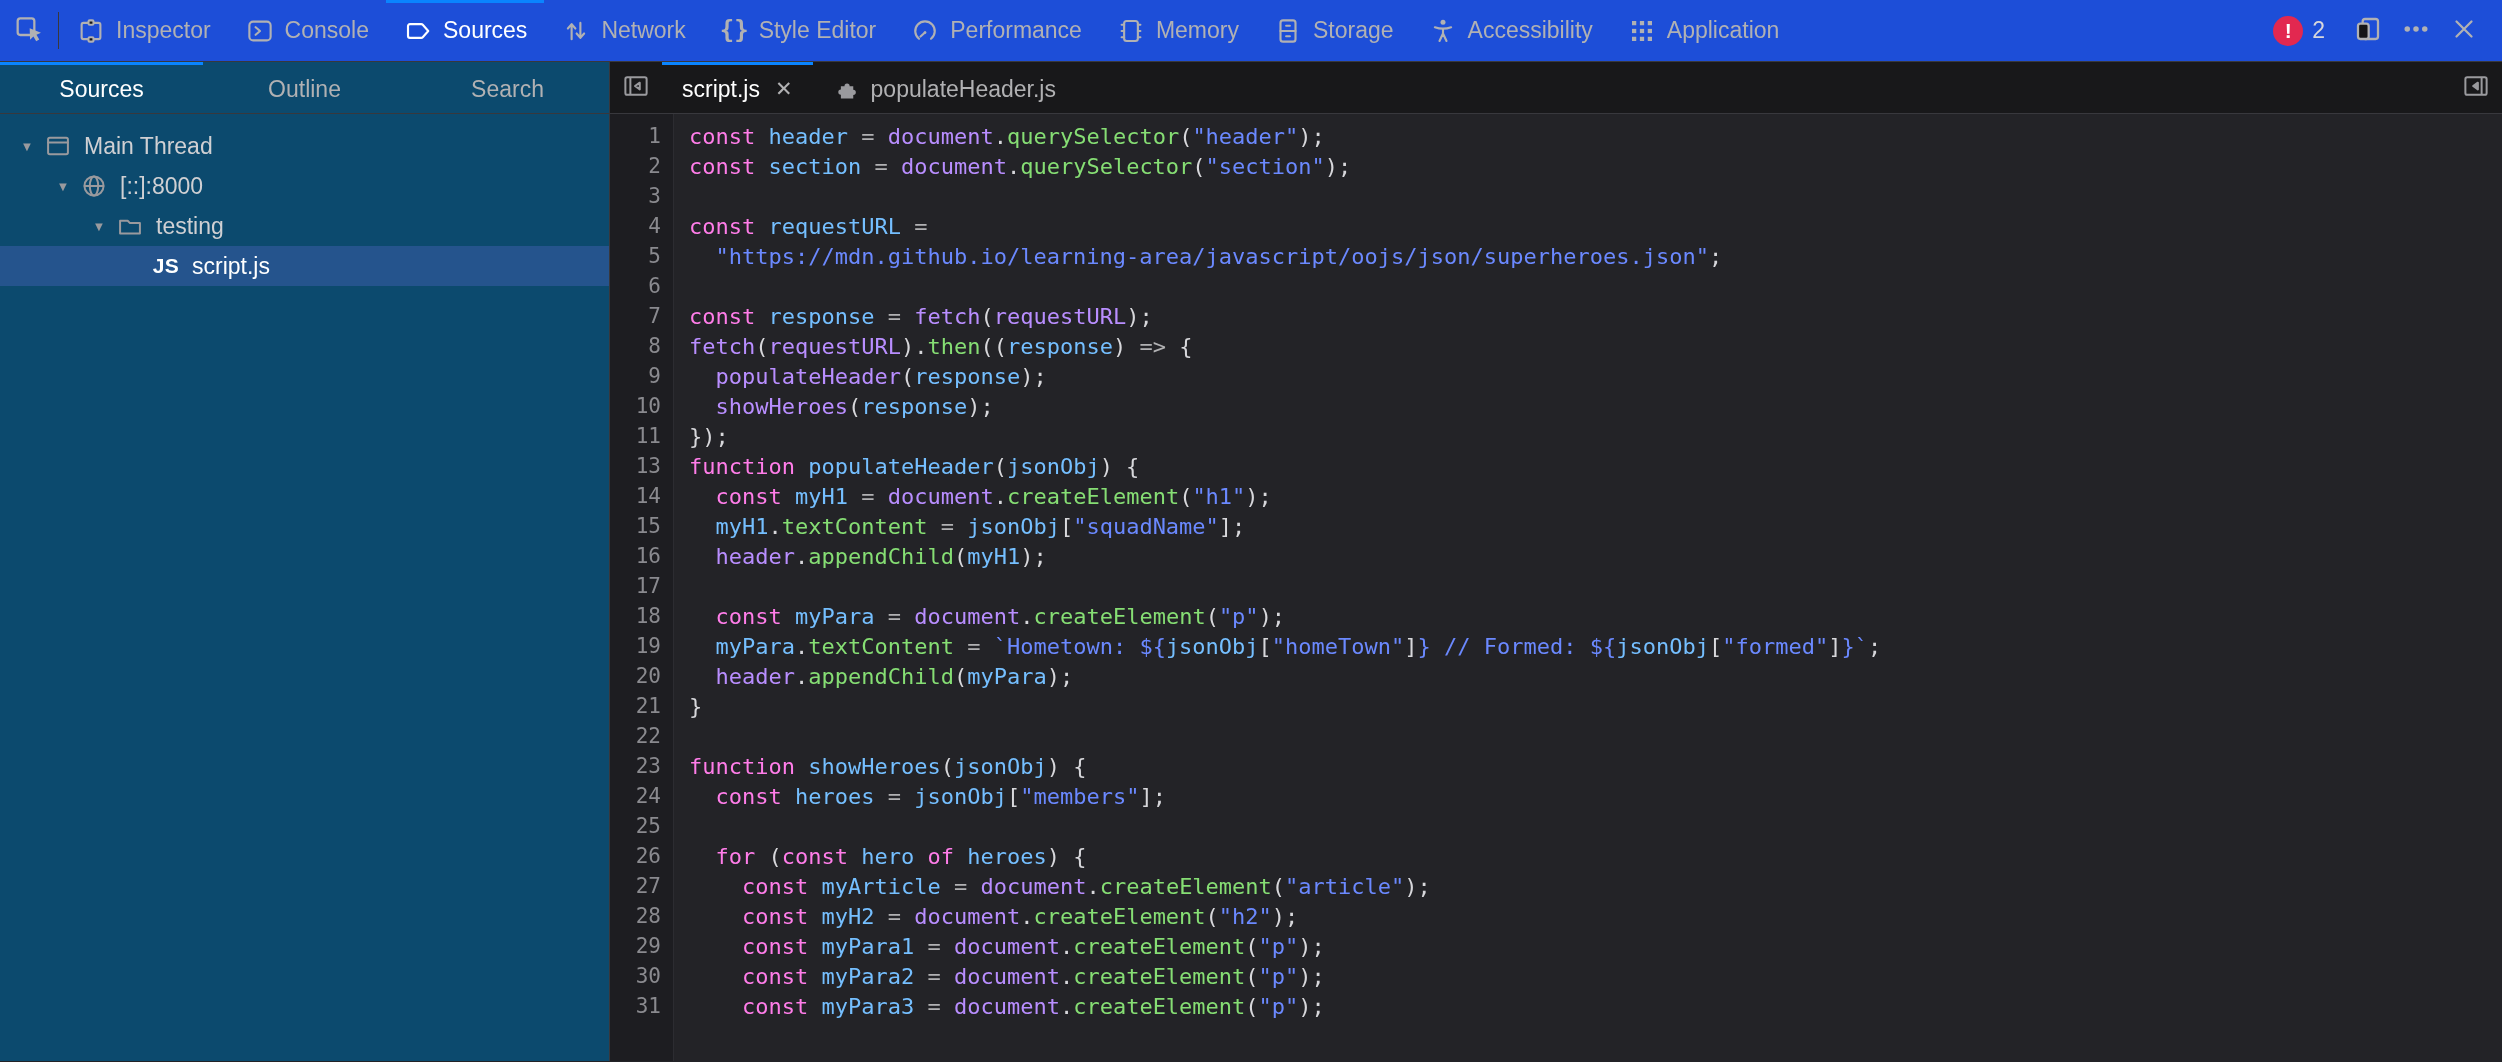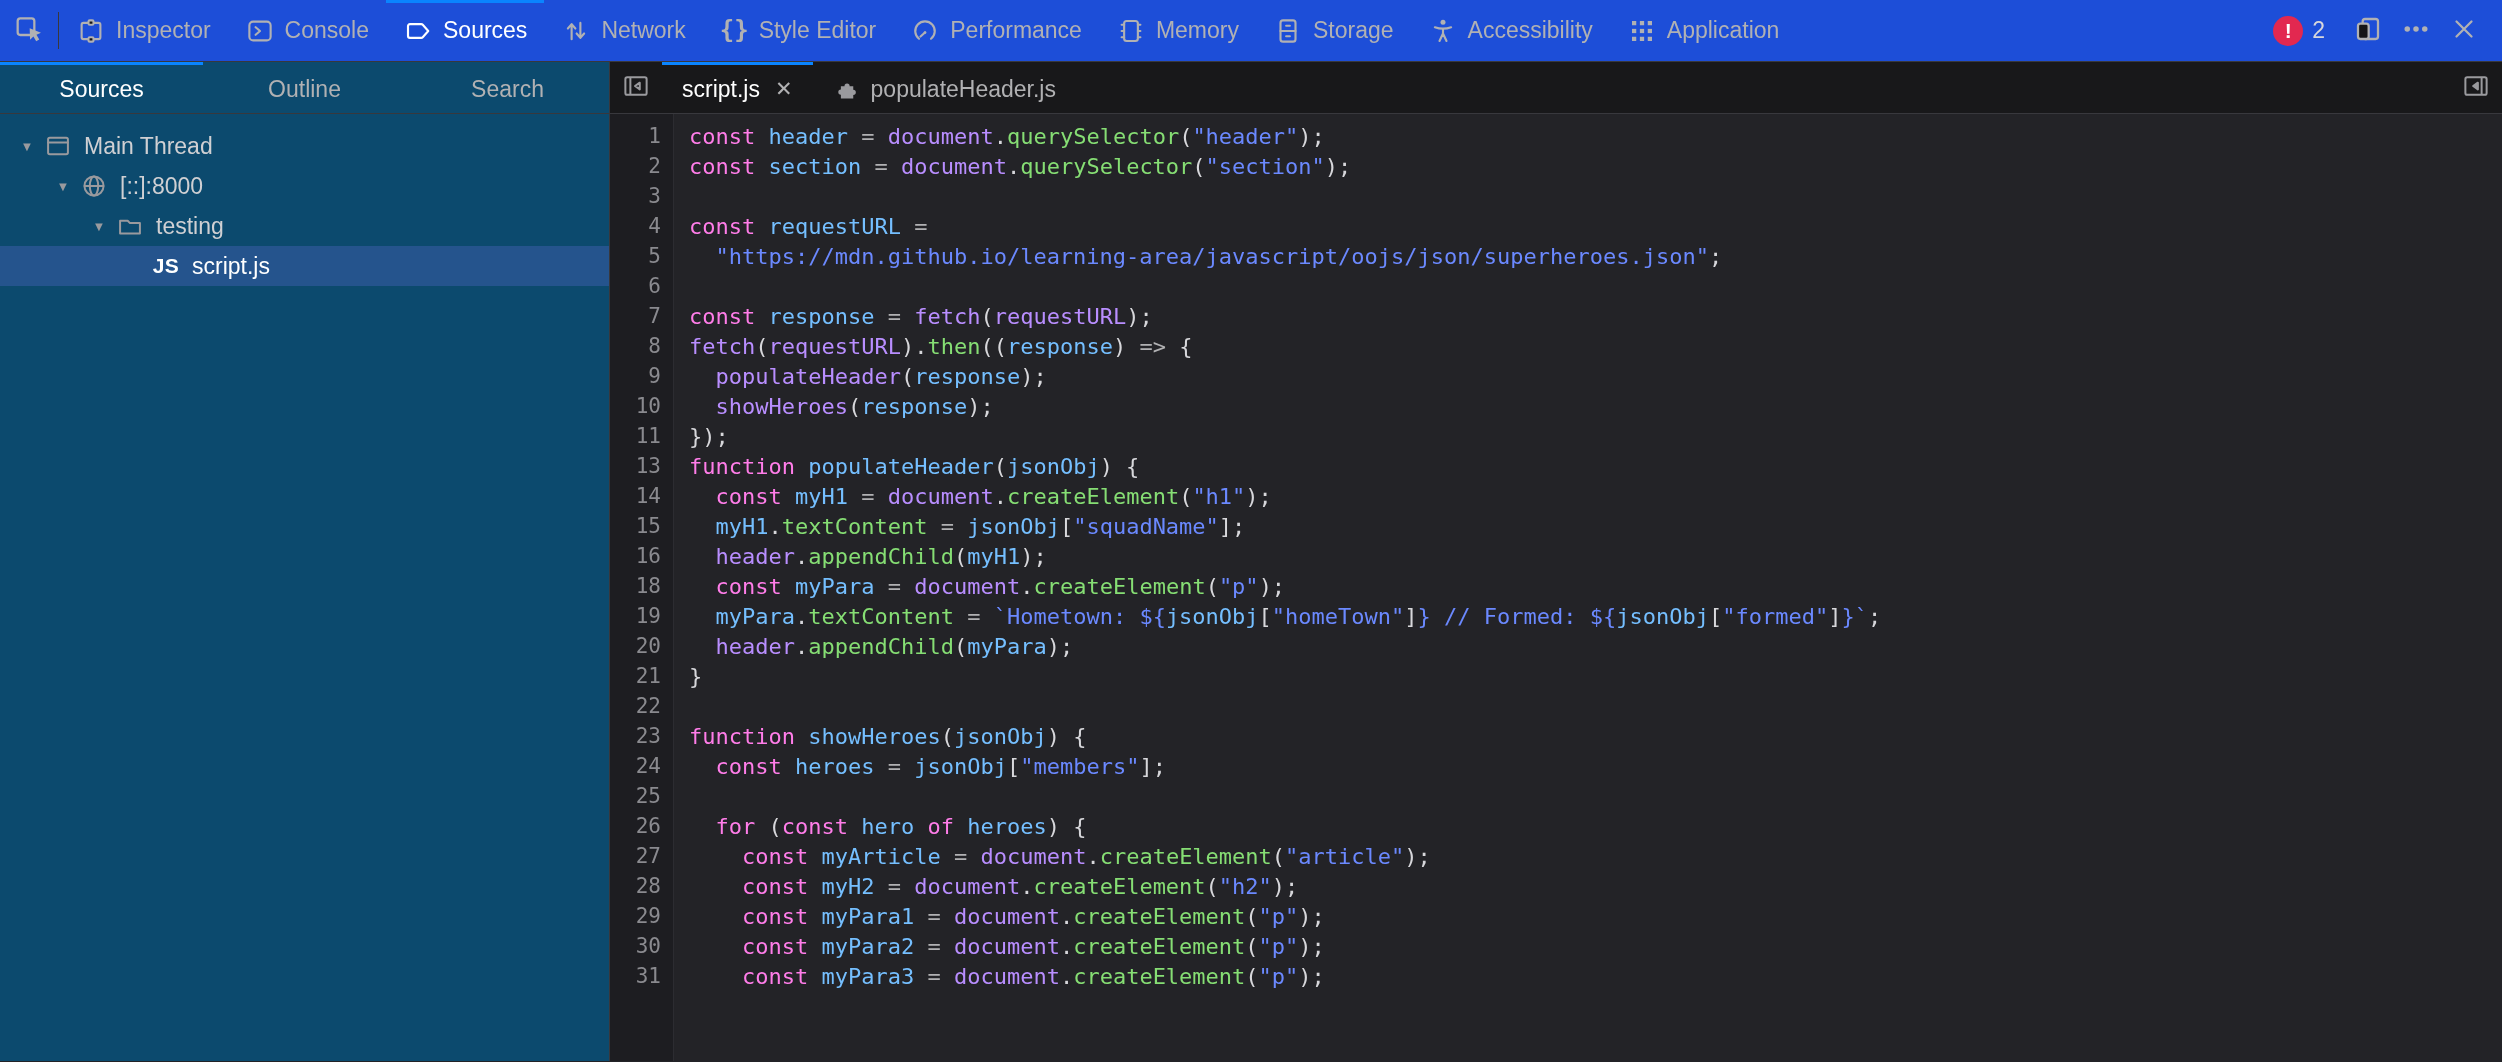--- a/index.html
+++ b/index.html
@@ -353,20 +353,24 @@
           </div>
           <div class="code-row">
             <div class="lnum">15</div>
             <div class="cline"><span class="tk-pun">  </span><span class="tk-def">myH1</span><span class="tk-pun">.</span><span class="tk-prop">textContent</span><span class="tk-op"> = </span><span class="tk-def">jsonObj</span><span class="tk-pun">[</span><span class="tk-str">"squadName"</span><span class="tk-pun">];</span></div>
           </div>
           <div class="code-row">
             <div class="lnum">16</div>
             <div class="cline"><span class="tk-pun">  </span><span class="tk-glb">header</span><span class="tk-pun">.</span><span class="tk-prop">appendChild</span><span class="tk-pun">(</span><span class="tk-def">myH1</span><span class="tk-pun">);</span></div>
           </div>
           <div class="code-row">
+            <div class="lnum">17</div>
+            <div class="cline"></div>
+          </div>
+          <div class="code-row">
             <div class="lnum">18</div>
             <div class="cline"><span class="tk-pun">  </span><span class="tk-kw">const </span><span class="tk-def">myPara</span><span class="tk-op"> = </span><span class="tk-glb">document</span><span class="tk-pun">.</span><span class="tk-prop">createElement</span><span class="tk-pun">(</span><span class="tk-str">"p"</span><span class="tk-pun">);</span></div>
           </div>
           <div class="code-row">
             <div class="lnum">19</div>
             <div class="cline"><span class="tk-pun">  </span><span class="tk-def">myPara</span><span class="tk-pun">.</span><span class="tk-prop">textContent</span><span class="tk-op"> = </span><span class="tk-str">`Hometown: ${</span><span class="tk-def">jsonObj</span><span class="tk-pun">[</span><span class="tk-str">"homeTown"</span><span class="tk-pun">]</span><span class="tk-str">} // Formed: ${</span><span class="tk-def">jsonObj</span><span class="tk-pun">[</span><span class="tk-str">"formed"</span><span class="tk-pun">]</span><span class="tk-str">}`</span><span class="tk-pun">;</span></div>
           </div>
           <div class="code-row">
             <div class="lnum">20</div>
             <div class="cline"><span class="tk-pun">  </span><span class="tk-glb">header</span><span class="tk-pun">.</span><span class="tk-prop">appendChild</span><span class="tk-pun">(</span><span class="tk-def">myPara</span><span class="tk-pun">);</span></div>

